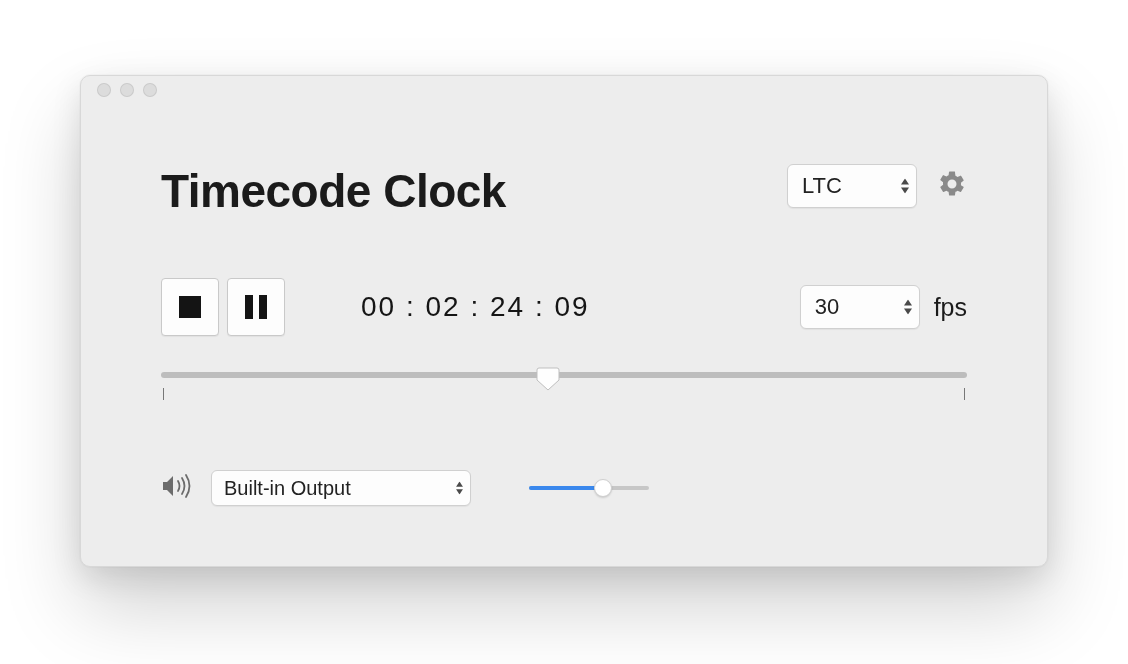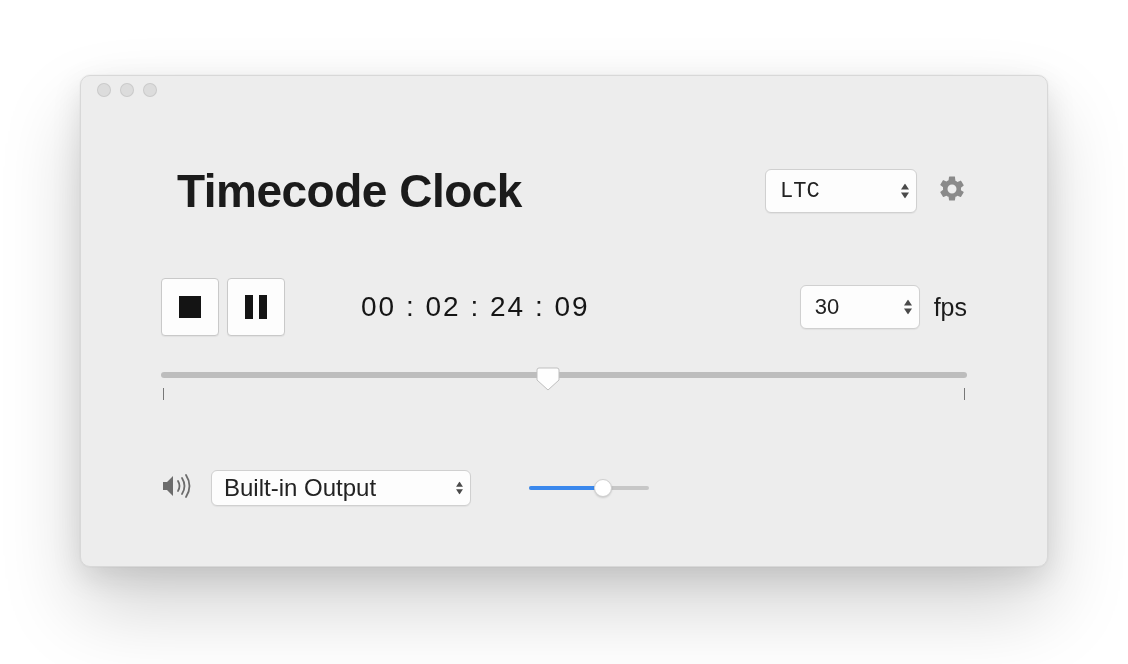--- a/index.html
+++ b/index.html
@@ -39,24 +39,23 @@
       height: 14px;
       border-radius: 50%;
       background: #dcdcdc;
       border: 1px solid rgba(0,0,0,0.08);
     }
     .content {
       padding: 60px 80px 60px 80px;
     }
     .header-row {
       display: flex;
-      align-items: center;
+      align-items: flex-start;
       justify-content: space-between;
       margin-bottom: 60px;
-      margin-left: 16px;
     }
     .title {
       font-size: 46px;
       font-weight: 800;
       color: #1b1b1b;
       letter-spacing: -0.5px;
     }
     .header-right {
       display: flex;
       align-items: center;
@@ -71,21 +70,21 @@
       display: flex;
       align-items: center;
       padding: 0 30px 0 14px;
       font-size: 22px;
       color: #222;
       box-shadow: 0 1px 1px rgba(0,0,0,0.05);
       cursor: default;
     }
     .select-box.small {
       height: 36px;
-      font-size: 24px;
+      font-size: 20px;
       padding: 0 30px 0 12px;
     }
     .stepper-arrows {
       position: absolute;
       right: 6px;
       top: 50%;
       transform: translateY(-50%);
       display: flex;
       flex-direction: column;
       gap: 1px;
@@ -226,21 +225,21 @@
     <div class="traffic-light"></div>
     <div class="traffic-light"></div>
   </div>
 
   <div class="content">
 
     <div class="header-row">
       <h1 class="title">Timecode Clock</h1>
 
       <div class="header-right">
-        <div class="select-box" style="width:152px;font-family:Liberation Mono, monospace;">
+        <div class="select-box" style="width:130px;">
           <span>LTC</span>
           <div class="stepper-arrows">
             <svg width="10" height="7" viewBox="0 0 10 7">
                 <path d="M5 0 L9 6 L1 6 Z" fill="#4a4a4a"></path>
               </svg>
             <svg width="10" height="7" viewBox="0 0 10 7">
                 <path d="M5 7 L9 1 L1 1 Z" fill="#4a4a4a"></path>
               </svg>
           </div>
         </div>

